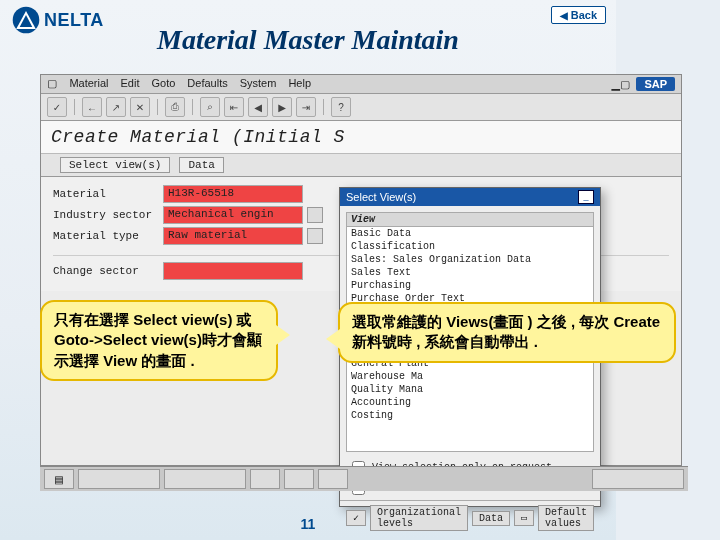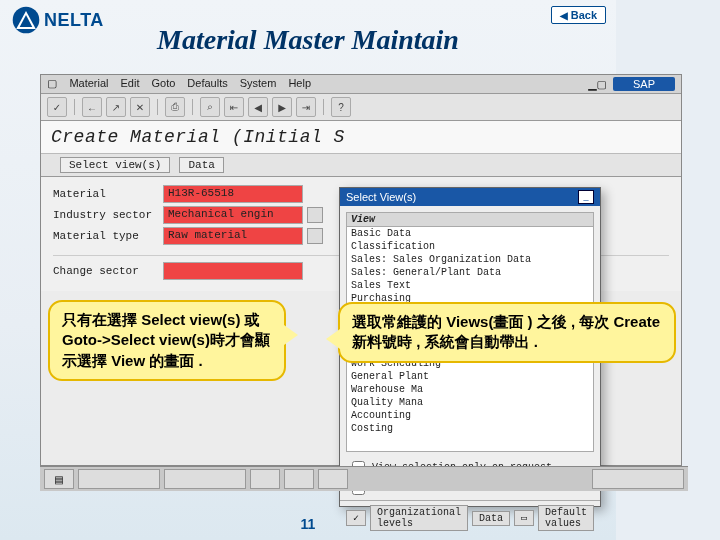--- a/index.html
+++ b/index.html
@@ -6,21 +6,21 @@
   .slide { position:relative; width:616px; height:540px; background:linear-gradient(180deg,#f0f4f8 0,#e8eef4 60%,#dce8f0 100%); }
   .logo { position:absolute; left:12px; top:6px; display:flex; align-items:center; gap:4px; }
   .logo-triangle { width:28px; height:28px; }
   .logo-text { font-weight:bold; color:#004a8f; font-size:18px; font-family:Arial; letter-spacing:0.5px; }
   .back-btn { position:absolute; right:10px; top:6px; background:#fff; border:1.5px solid #004a8f; color:#004a8f; font-weight:bold; font-size:11px; padding:2px 8px; border-radius:2px; display:flex; align-items:center; gap:3px; cursor:pointer; }
   .back-arrow { color:#004a8f; font-size:10px; }
   .title { position:absolute; left:0; right:0; top:24px; text-align:center; font-family:"Times New Roman",serif; font-style:italic; font-weight:bold; font-size:28px; color:#003366; }
   .sap-window { position:absolute; left:40px; top:74px; width:640px; height:390px; background:#ececec; border:1px solid #888; font-family:Tahoma,Arial,sans-serif; font-size:11px; color:#222; }
   .menubar { background:#d4d4d4; border-bottom:1px solid #999; padding:2px 6px; display:flex; gap:12px; font-size:11px; color:#222; }
   .menubar .right { margin-left:auto; display:flex; align-items:center; gap:6px; }
-  .sap-logo { background:#1957a6; color:#fff; font-weight:normal; padding:1px 20px; font-size:11px; border-radius:2px; }
+  .sap-logo { background:#1957a6; color:#fff; font-weight:bold; padding:1px 8px; font-size:11px; border-radius:2px; }
   .toolbar { background:#e4e4e4; border-bottom:1px solid #999; padding:3px 6px; display:flex; gap:4px; align-items:center; }
   .tbtn { width:18px; height:18px; background:#ddd; border:1px solid #aaa; border-radius:2px; display:flex; align-items:center; justify-content:center; font-size:10px; color:#444; }
   .sep { width:1px; height:16px; background:#aaa; margin:0 3px; }
   .screen-title { font-family:"Courier New",monospace; font-style:italic; font-size:18px; color:#222; padding:6px 10px; background:#f8f8f8; border-bottom:1px solid #bbb; letter-spacing:0.5px; }
   .subbar { background:#e4e4e4; border-bottom:1px solid #999; padding:3px 19px; }
   .pill { display:inline-block; border:1px solid #999; background:#eee; padding:1px 8px; margin-right:6px; font-family:"Courier New",monospace; font-size:11px; cursor:pointer; }
   .form-area { padding:8px 12px; background:#f0f0f0; font-family:"Courier New",monospace; font-size:11px; }
   .frow { display:flex; align-items:center; margin-bottom:3px; }
   .flabel { width:110px; }
   .finput { background:#ef4444; border:1px solid #aaa; padding:1px 4px; min-width:130px; height:14px; }
@@ -32,21 +32,21 @@
   .view-box { background:#fff; border:1px solid #aaa; margin:6px; height:238px; overflow:hidden; }
   .vh { background:#d8d8d8; padding:1px 4px; font-weight:bold; border-bottom:1px solid #aaa; font-family:"Courier New",monospace; font-size:10px;font-style:italic; }
   .vrow { padding:1px 4px; font-family:"Courier New",monospace; font-size:10px; cursor:pointer; }
   .dlg-checks { padding:0 8px; font-family:"Courier New",monospace; font-size:10px; }
   .dlg-checks label { display:flex; align-items:center; gap:4px; margin-bottom:2px; }
   .dlg-bottom { border-top:1px solid #aaa; padding:4px 6px; display:flex; gap:4px; align-items:center; font-family:"Courier New",monospace; font-size:10px; }
   .dlg-btn { border:1px solid #999; background:#e0e0e0; padding:1px 6px; cursor:pointer; display:flex; align-items:center; gap:3px; }
   .taskbar { position:absolute; left:40px; top:466px; width:640px; height:24px; background:#c8c8c8; border-top:1px solid #888; display:flex; align-items:center; padding:0 4px; gap:4px; }
   .tbitem { background:#ddd; border:1px solid #999; height:18px; min-width:28px; display:flex; align-items:center; justify-content:center; font-size:10px; }
   .callout { position:absolute; background:#fff59d; border:2px solid #e6b800; border-radius:14px; padding:8px 12px; font-size:15px; line-height:1.35; color:#000; font-family:"Microsoft JhengHei","PMingLiU",Arial; font-weight:bold; }
-  .callout1 { left:48px; top:300px; width:210px; }
+  .callout1 { left:40px; top:300px; width:210px; }
   .callout2 { left:338px; top:302px; width:310px; }
   .callout2 .tail { position:absolute; left:-14px; bottom:20%; width:0; height:0; border-top:10px solid transparent; border-bottom:10px solid transparent; border-right:14px solid #fff59d; }
   .callout1 .tail { position:absolute; right:-14px; top:30%; width:0; height:0; border-top:10px solid transparent; border-bottom:10px solid transparent; border-left:14px solid #fff59d; }
   .pagenum { position:absolute; left:0; right:0; bottom:8px; text-align:center; font-size:14px; color:#004a8f; font-weight:bold; }
 </style>
 </head>
 <body>
 
 <div class="slide">
   <div class="logo">
@@ -126,21 +126,20 @@
     <div class="dialog">
       <div class="dialog-title">
         <span>Select View(s)</span>
         <span>_</span>
       </div>
       <div class="view-box">
         <div class="vh">View</div>
         <div class="vrow">Basic Data</div>
         <div class="vrow">Classification</div>
         <div class="vrow">Sales: Sales Organization Data</div>
-        <div class="vrow">Sales: General/Plant Data</div>
         <div class="vrow">Sales Text</div>
         <div class="vrow">Purchasing</div>
         <div class="vrow">Purchase Order Text</div>
         <div class="vrow">MRP 1</div>
         <div class="vrow">MRP 2</div>
         <div class="vrow">Forecasting</div>
         <div class="vrow">Work Scheduling</div>
         <div class="vrow">General Plant</div>
         <div class="vrow">Warehouse Ma</div>
         <div class="vrow">Quality Mana</div>

